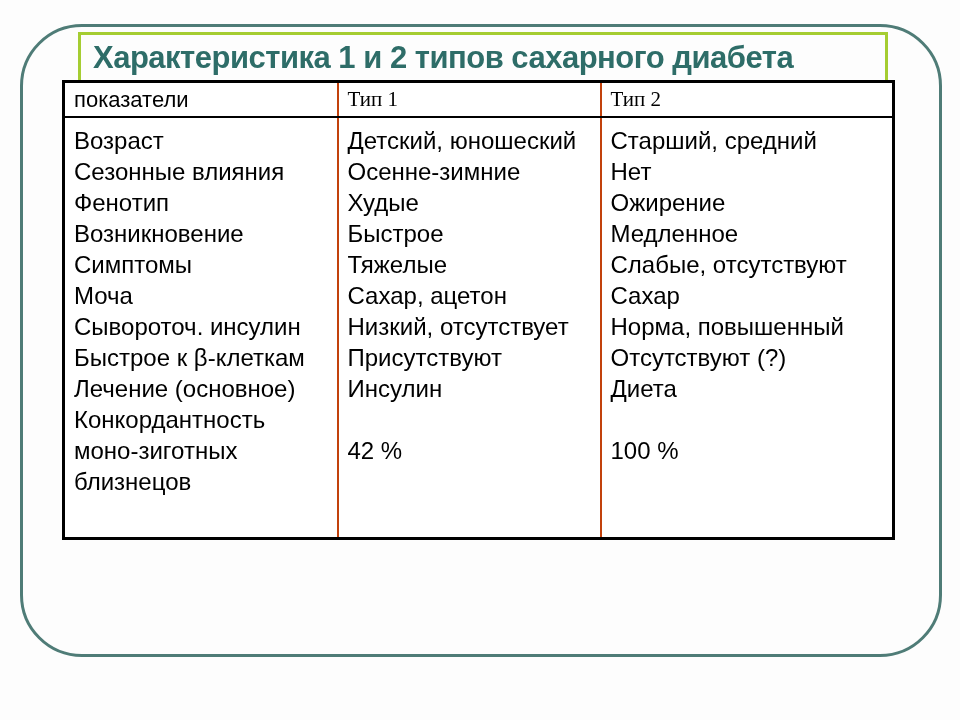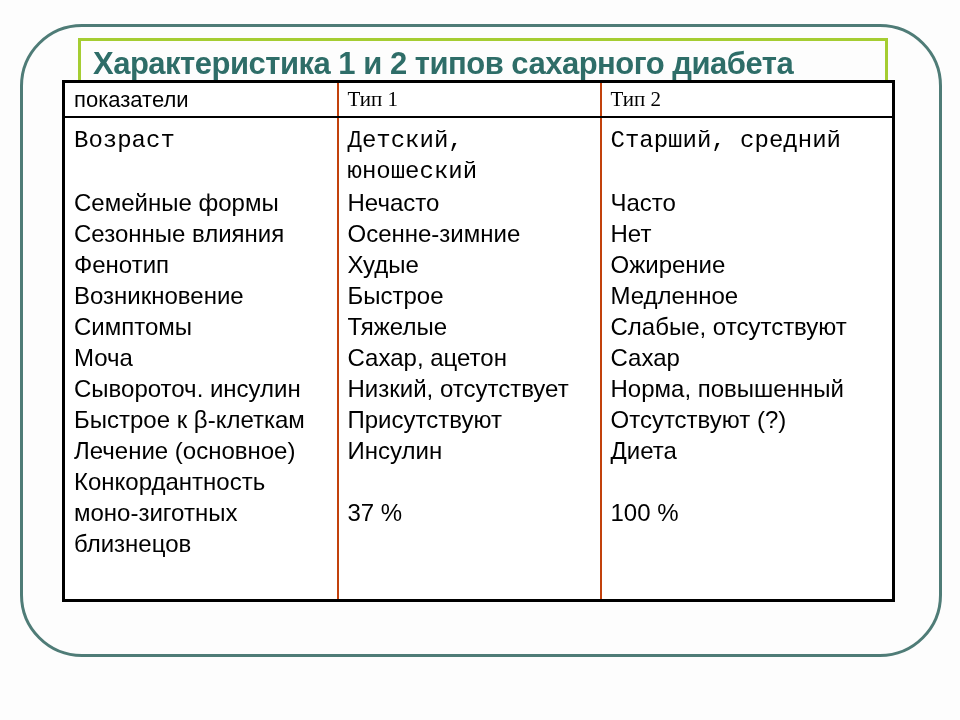--- a/index.html
+++ b/index.html
@@ -14,21 +14,21 @@
   
   .frame {
     position:absolute; left:20px; top:24px;
     width:916px; height:627px;
     border:3px solid #4f7c77;
     border-radius:62px;
     z-index:0;
   }
   
   .title-box {
-    position:absolute; left:78px; top:38px;
+    position:absolute; left:78px; top:32px;
     width:804px; height:48px;
     border:3px solid #a5cd32;
     z-index:1;
   }
   .title-box h1 {
     margin:0; padding:2px 0 0 12px;
     font-size:31px; line-height:42px;
     font-weight:bold;
     letter-spacing:-0.5px;
     color:#2e6d68;
@@ -56,21 +56,21 @@
   }
   th.th-ind  { font-size:22px; font-family:"Liberation Sans", sans-serif; }
   th.th-type { font-size:21px; font-family:"Liberation Serif", serif; }
   th.sep, td.sep { border-left:2px solid #c2410c; }
   td {
     vertical-align:top;
     font-size:24px; line-height:31px;
     padding:0 8px 0 9px;
     white-space:pre-line;
   }
-  tbody tr:first-child td { padding-top:7px;font-family:Liberation Mono, monospace; }
+  tbody tr:first-child td { padding-top:7px; }
   tr.last-row { height:134px; }
   td.gap-top { padding-top:31px; }
 </style>
 </head>
 <body>
 
 <div class="frame"></div>
 
 <div class="title-box">
   <h1>Характеристика 1 и 2 типов сахарного диабета</h1>
@@ -87,25 +87,20 @@
       <th class="th-ind">показатели</th>
       <th class="th-type sep">Тип 1</th>
       <th class="th-type sep">Тип 2</th>
     </tr>
   </thead>
   <tbody id="table-body">
       <tr>
         <td class="">Возраст</td>
         <td class="sep">Детский, юношеский</td>
         <td class="sep">Старший, средний</td>
-      </tr>
-      <tr>
-        <td class="">Семейные формы</td>
-        <td class="sep">Нечасто</td>
-        <td class="sep">Часто</td>
       </tr>
       <tr>
         <td class="">Сезонные влияния</td>
         <td class="sep">Осенне-зимние</td>
         <td class="sep">Нет</td>
       </tr>
       <tr>
         <td class="">Фенотип</td>
         <td class="sep">Худые</td>
         <td class="sep">Ожирение</td>
@@ -137,17 +132,17 @@
       </tr>
       <tr>
         <td class="">Лечение (основное)</td>
         <td class="sep">Инсулин</td>
         <td class="sep">Диета</td>
       </tr>
       <tr class="last-row">
         <td class="">Конкордантность
 моно-зиготных
 близнецов</td>
-        <td class="sep gap-top">37 %</td>
+        <td class="sep gap-top">42 %</td>
         <td class="sep gap-top">100 %</td>
       </tr>
     </tbody>
 </table>
 
 </body></html>

